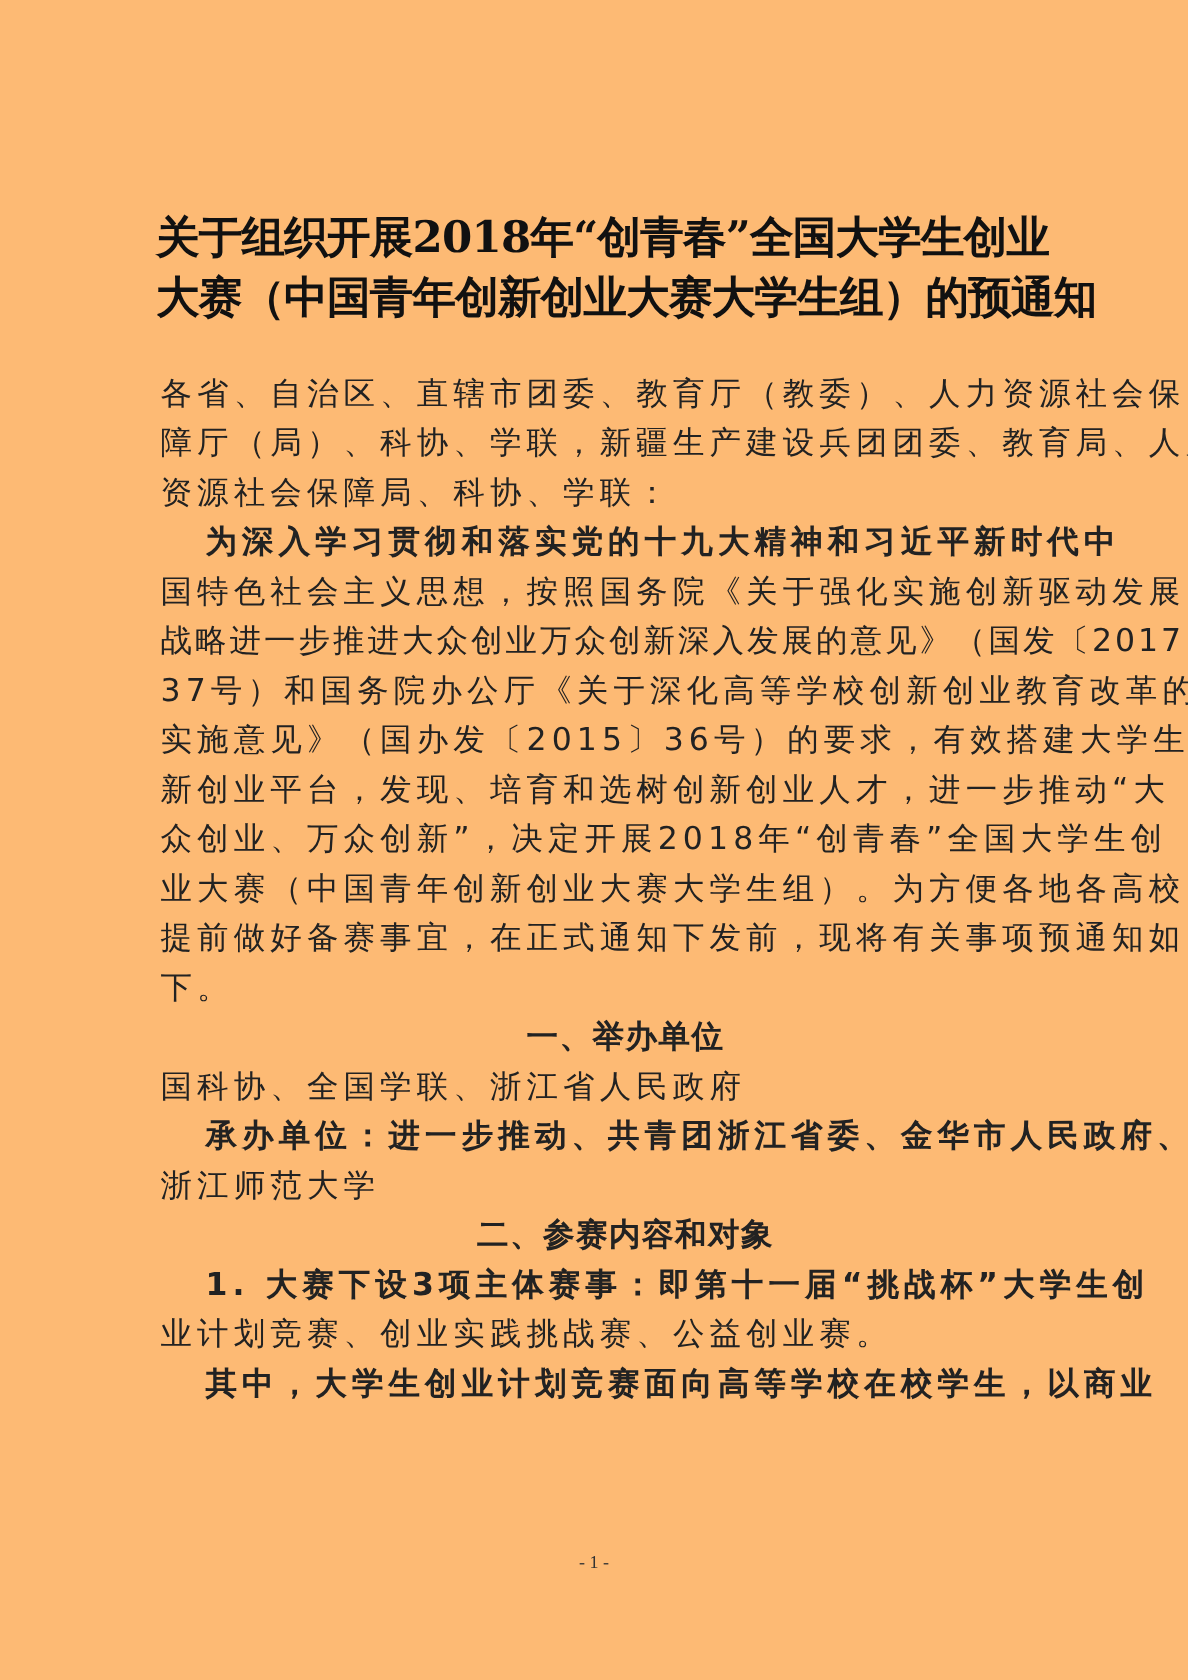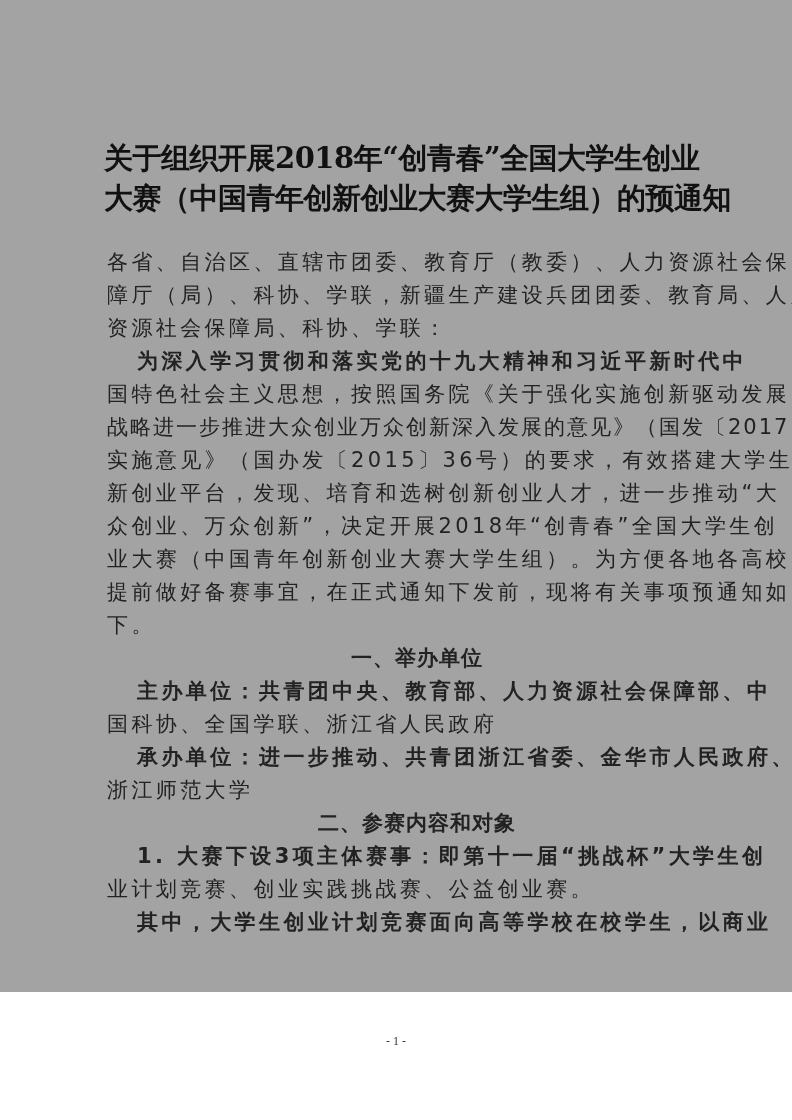--- a/index.html
+++ b/index.html
@@ -1,17 +1,17 @@
 <!DOCTYPE html>
 <html><head>
 <meta charset="utf-8">
 <style>
   html, body { margin: 0; padding: 0; background: #ffffff; }
   body { width: 792px; height: 1120px; position: relative; overflow: hidden; color: #1a1a1a; }
-  .page { position: absolute; left: 0; top: 0; width: 792px; height: 992px; background: #a3a3a3; }
+  .page { position: absolute; left: 0; top: 0; width: 792px; height: 1120px; background: #fdba74; }
   .title {
     position: absolute; left: 104px; top: 138px; width: 590px;
     font-family: "DejaVu Serif", "Liberation Serif", serif;
     font-weight: bold; font-size: 29px; line-height: 40px;
     text-align: center; letter-spacing: -0.5px; color: #111;
   }
   .title div { white-space: nowrap; }
   .body {
     position: absolute; left: 107px; top: 246px; width: 590px;
     font-family: "DejaVu Sans", "Liberation Sans", sans-serif;
@@ -35,28 +35,28 @@
     <div>大赛（中国青年创新创业大赛大学生组）的预通知</div>
   </div>
 
   <div class="body" id="body">
       <div class="line">各省、自治区、直辖市团委、教育厅（教委）、人力资源社会保</div>
       <div class="line">障厅（局）、科协、学联，新疆生产建设兵团团委、教育局、人力</div>
       <div class="line">资源社会保障局、科协、学联：</div>
       <div class="line indent">为深入学习贯彻和落实党的十九大精神和习近平新时代中</div>
       <div class="line">国特色社会主义思想，按照国务院《关于强化实施创新驱动发展</div>
       <div class="line tight">战略进一步推进大众创业万众创新深入发展的意见》（国发〔2017〕</div>
+      <div class="line">37号）和国务院办公厅《关于深化高等学校创新创业教育改革的</div>
       <div class="line">实施意见》（国办发〔2015〕36号）的要求，有效搭建大学生创</div>
       <div class="line">新创业平台，发现、培育和选树创新创业人才，进一步推动“大</div>
       <div class="line">众创业、万众创新”，决定开展2018年“创青春”全国大学生创</div>
       <div class="line">业大赛（中国青年创新创业大赛大学生组）。为方便各地各高校</div>
       <div class="line">提前做好备赛事宜，在正式通知下发前，现将有关事项预通知如</div>
       <div class="line">下。</div>
       <div class="line indent heading">一、举办单位</div>
-      <div class="line indent">主办单位：共青团中央、教育部、人力资源社会保障部、中</div>
       <div class="line">国科协、全国学联、浙江省人民政府</div>
       <div class="line indent">承办单位：进一步推动、共青团浙江省委、金华市人民政府、</div>
       <div class="line">浙江师范大学</div>
       <div class="line indent heading">二、参赛内容和对象</div>
       <div class="line indent">1. 大赛下设3项主体赛事：即第十一届“挑战杯”大学生创</div>
       <div class="line">业计划竞赛、创业实践挑战赛、公益创业赛。</div>
       <div class="line indent">其中，大学生创业计划竞赛面向高等学校在校学生，以商业</div>
     </div>
 
   <div class="footer">- 1 -</div>

